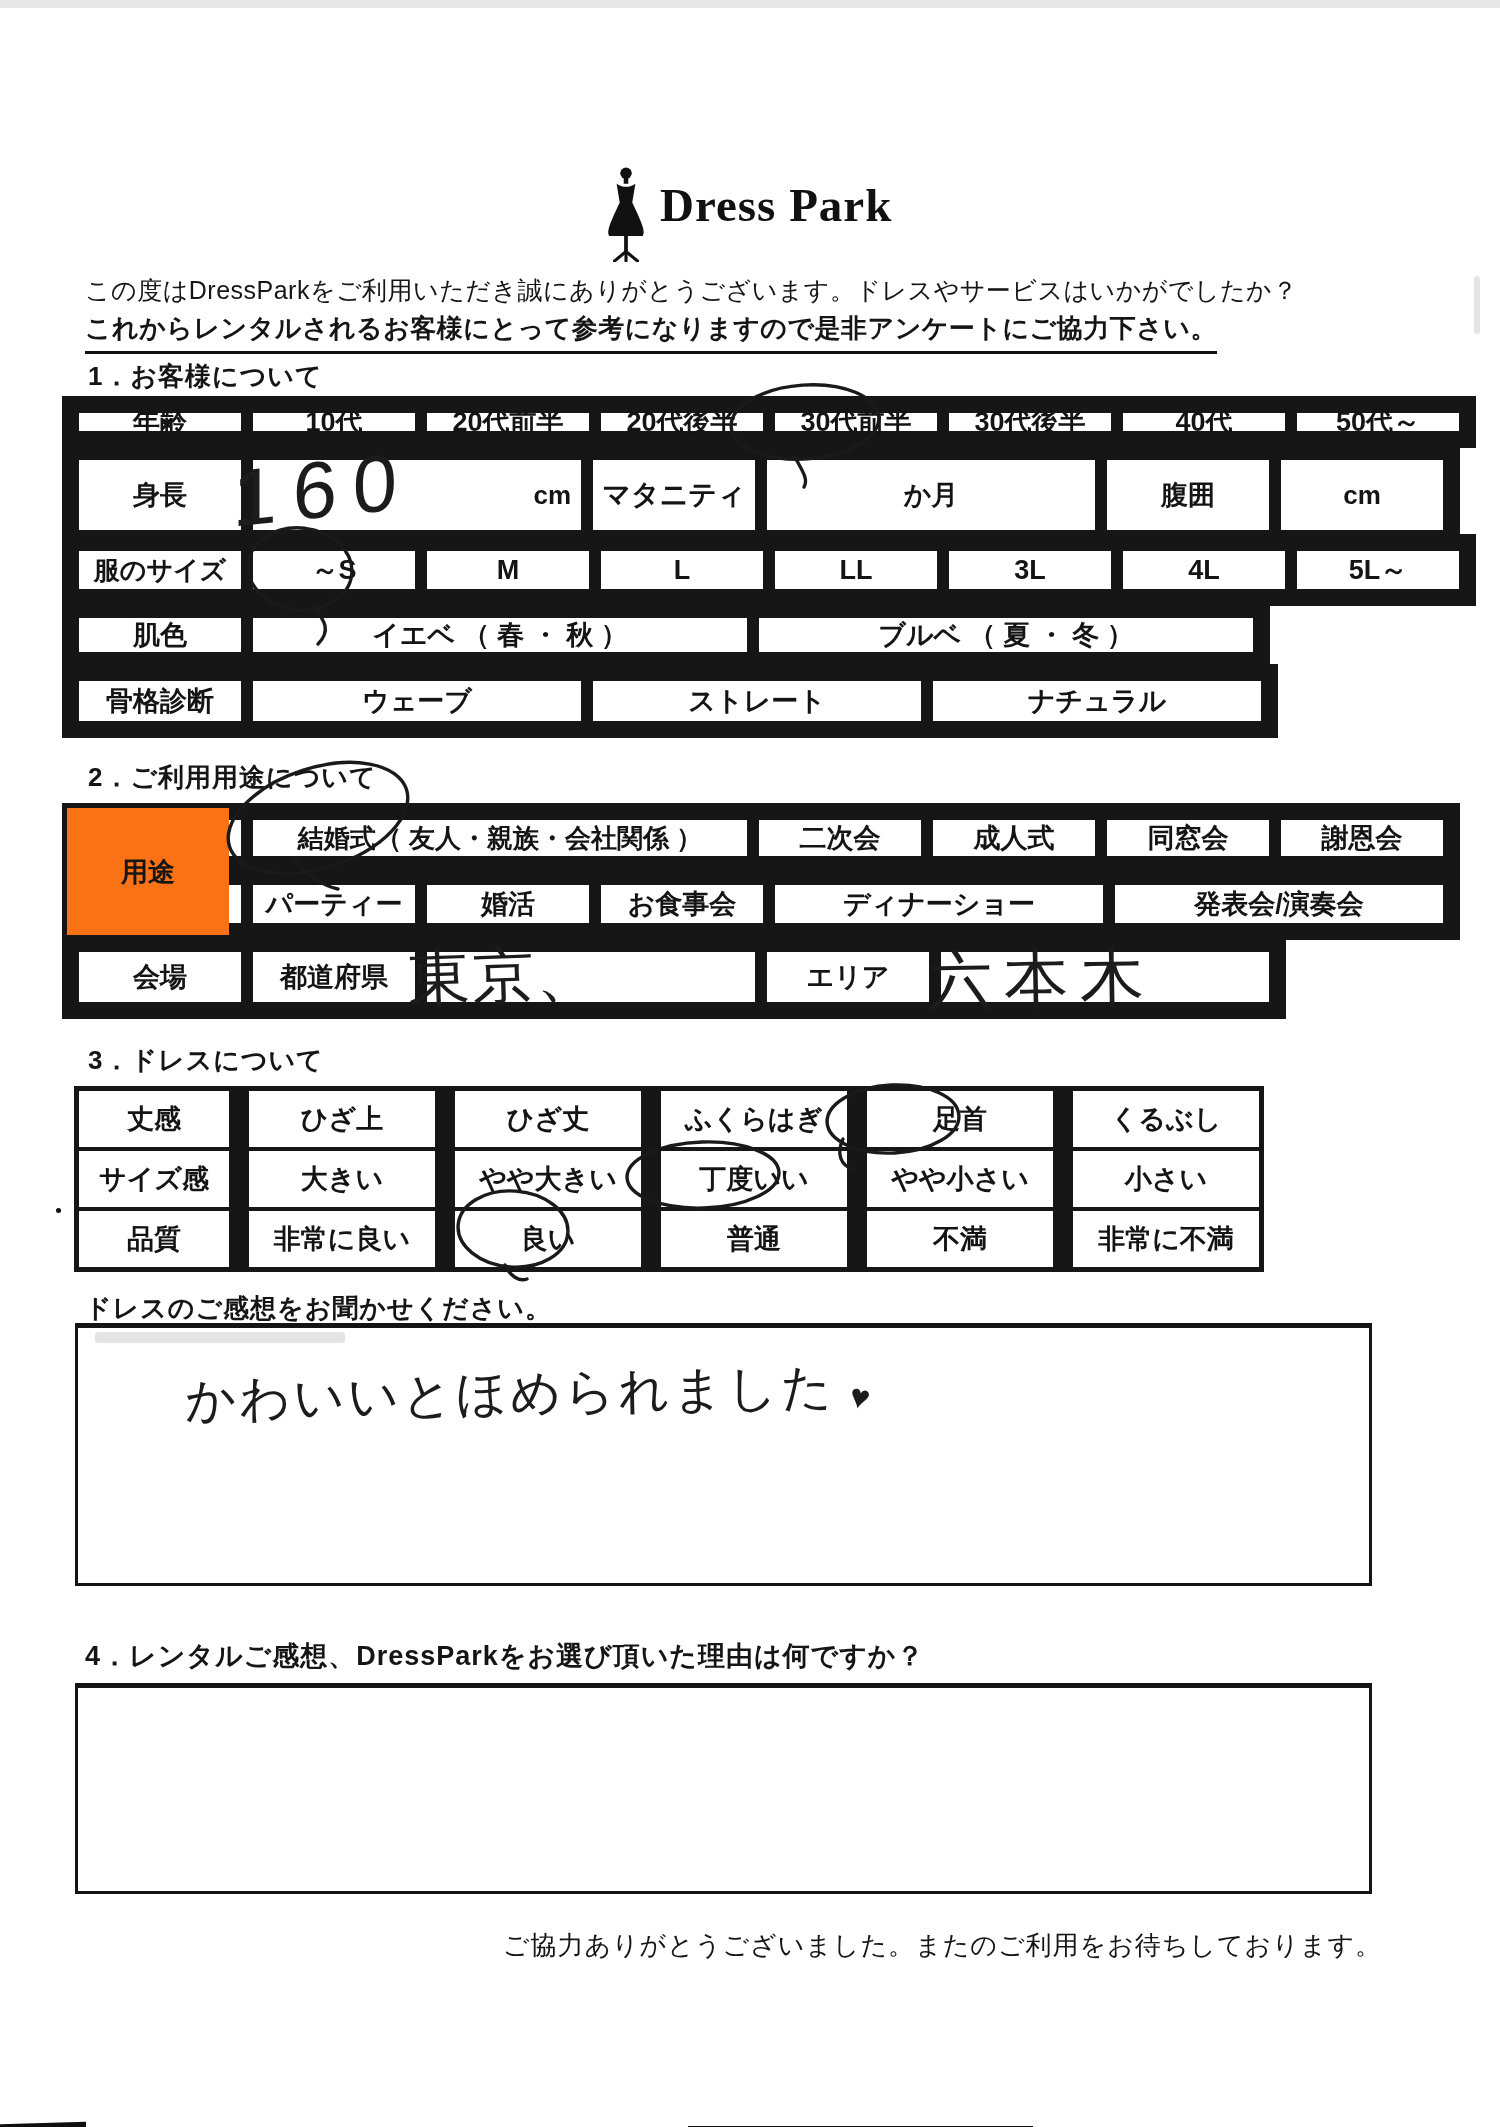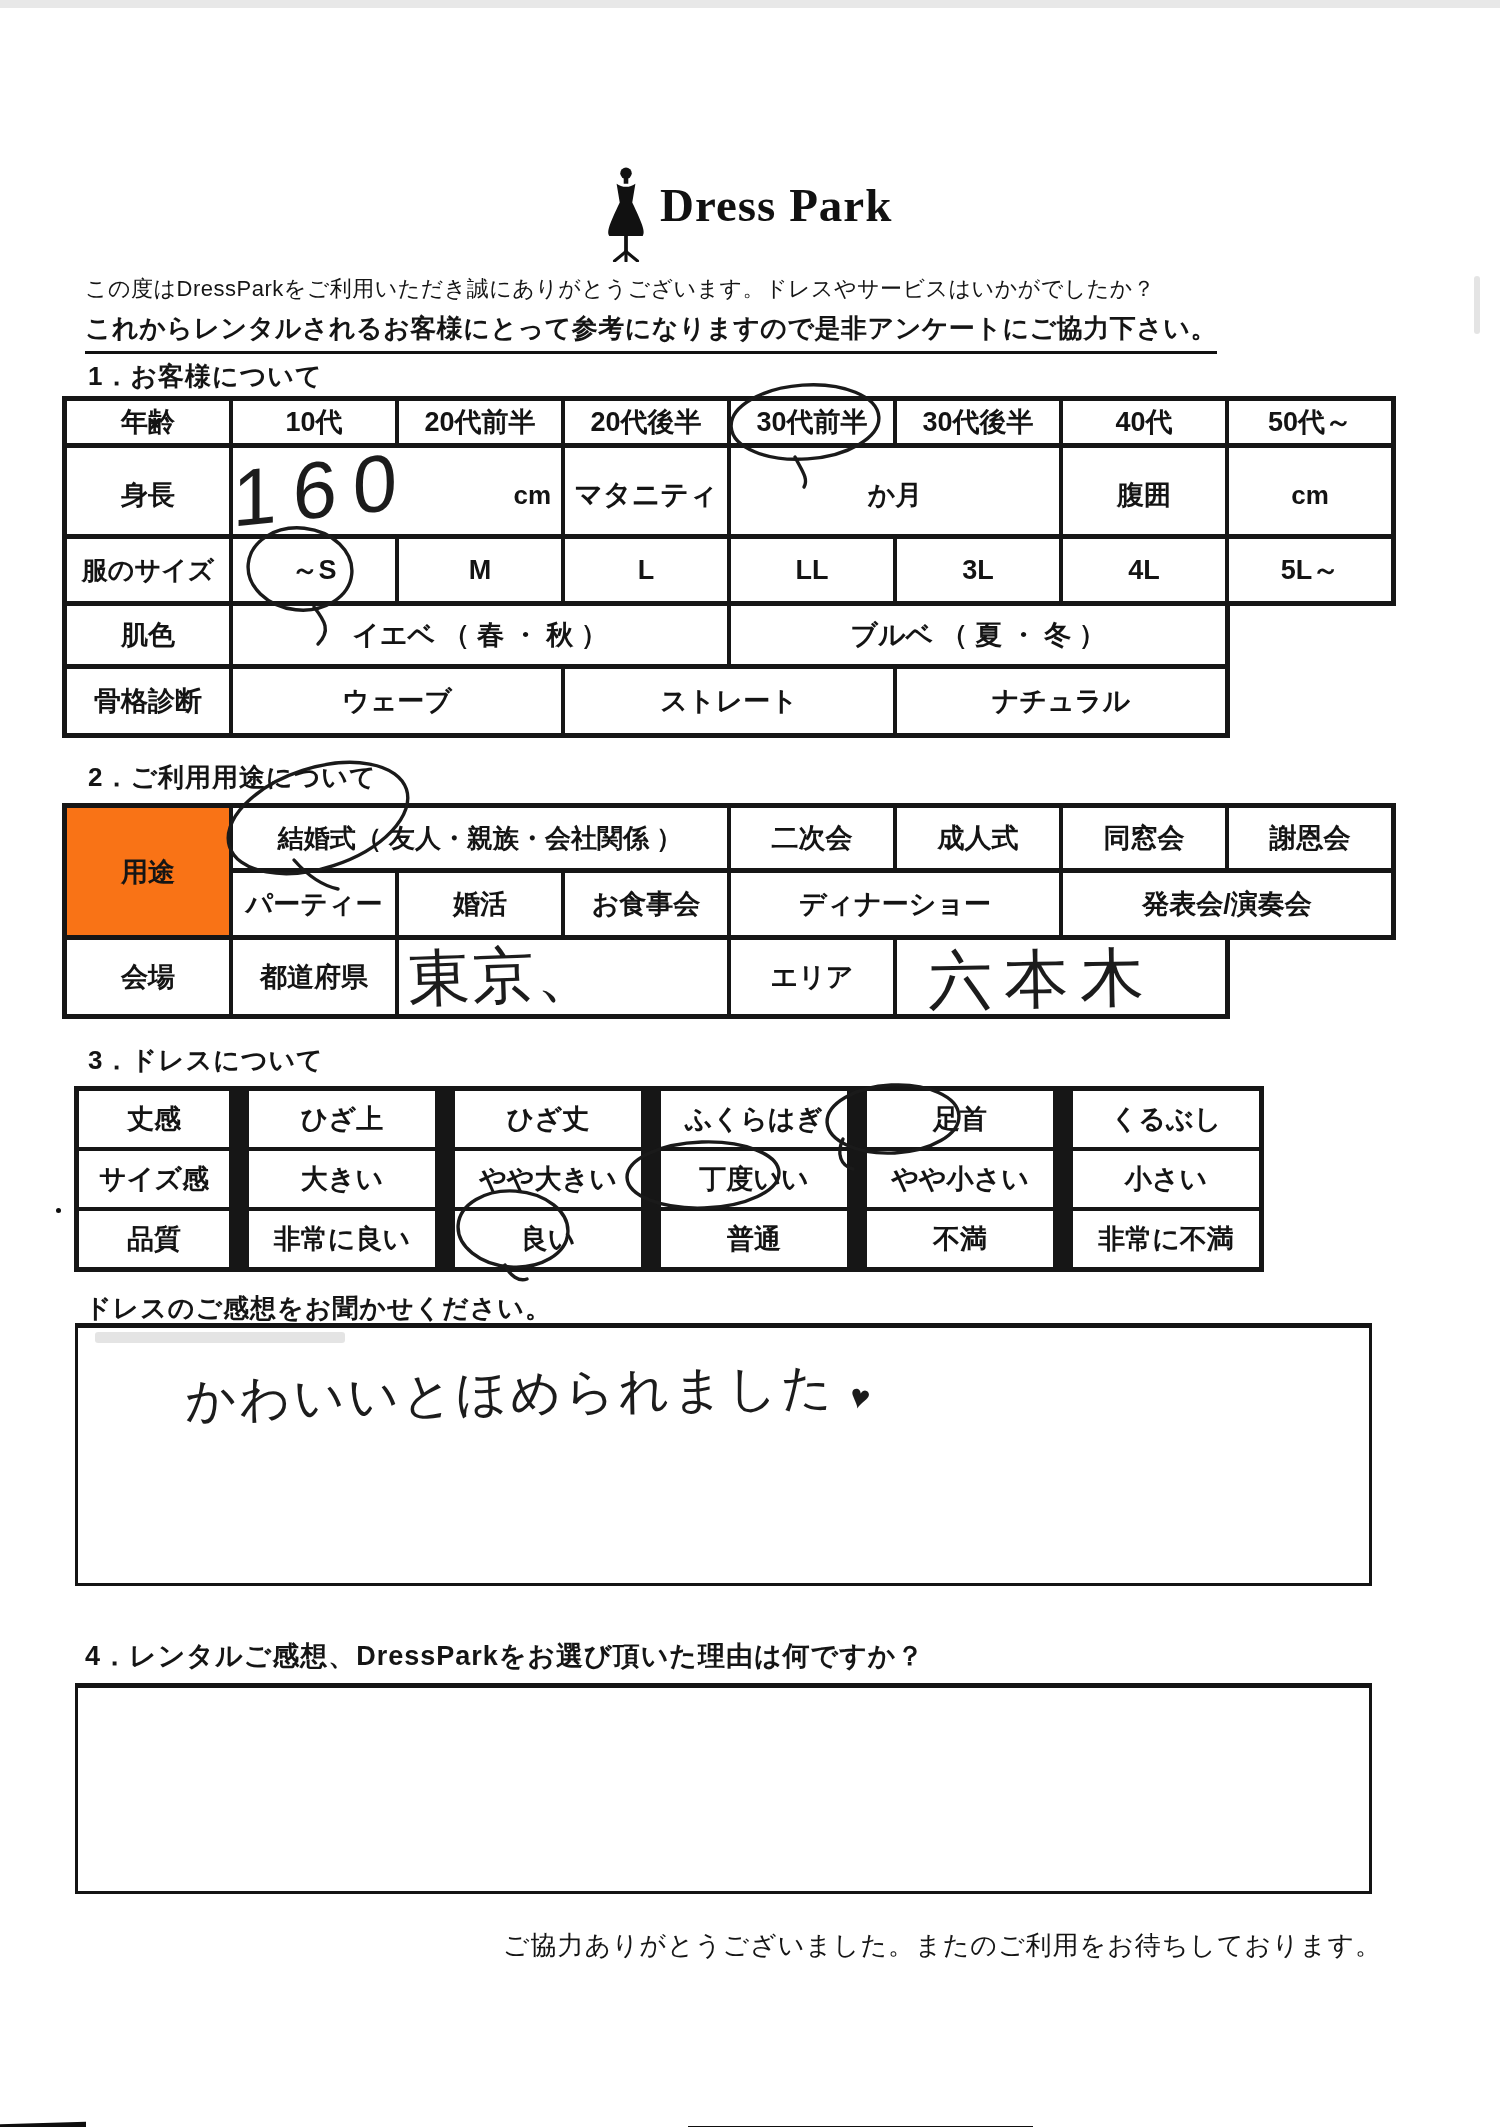--- a/index.html
+++ b/index.html
@@ -9,30 +9,30 @@
     margin:8px auto;
   }
   *{box-sizing:border-box;}
   
   .logo-icon{position:absolute;left:603px;top:158px;width:46px;height:96px;}
   .logo-text{
     position:absolute;left:660px;top:170px;font-family:"Liberation Serif",serif;
     font-size:47px;font-weight:700;letter-spacing:1px;color:#111;
   }
   
-  .intro1{position:absolute;left:85px;top:266px;font-size:22px;letter-spacing:.5px;}
+  .intro1{position:absolute;left:85px;top:266px;font-size:25px;letter-spacing:.5px;}
   .intro2{
     position:absolute;left:85px;top:303px;font-size:26px;font-weight:700;letter-spacing:.5px;
     border-bottom:3px solid #111;padding-bottom:5px;
   }
   .stitle{position:absolute;font-size:26px;font-weight:700;letter-spacing:1px;}
   
   .trow{
-    position:absolute;display:flex;gap:4px;background:#161616;
-    padding:5px;width:max-content;
+    position:absolute;display:flex;gap:12px;background:#161616;
+    padding:17px;width:max-content;
   }
   .cell{
     background:#fff;display:flex;align-items:center;justify-content:center;
     font-size:27px;font-weight:700;white-space:nowrap;color:#141414;
   }
   .w1{width:162px;} .w2{width:328px;} .w3{width:494px;}
   .vl{width:150px;} .v1{width:186px;}
   .fs24{font-size:28px;} .fs26{font-size:26px;}
   .hcell{position:relative;justify-content:flex-end;padding-right:10px;}
   .t3{position:absolute;left:74px;top:1078px;background:#161616;padding:5px;

